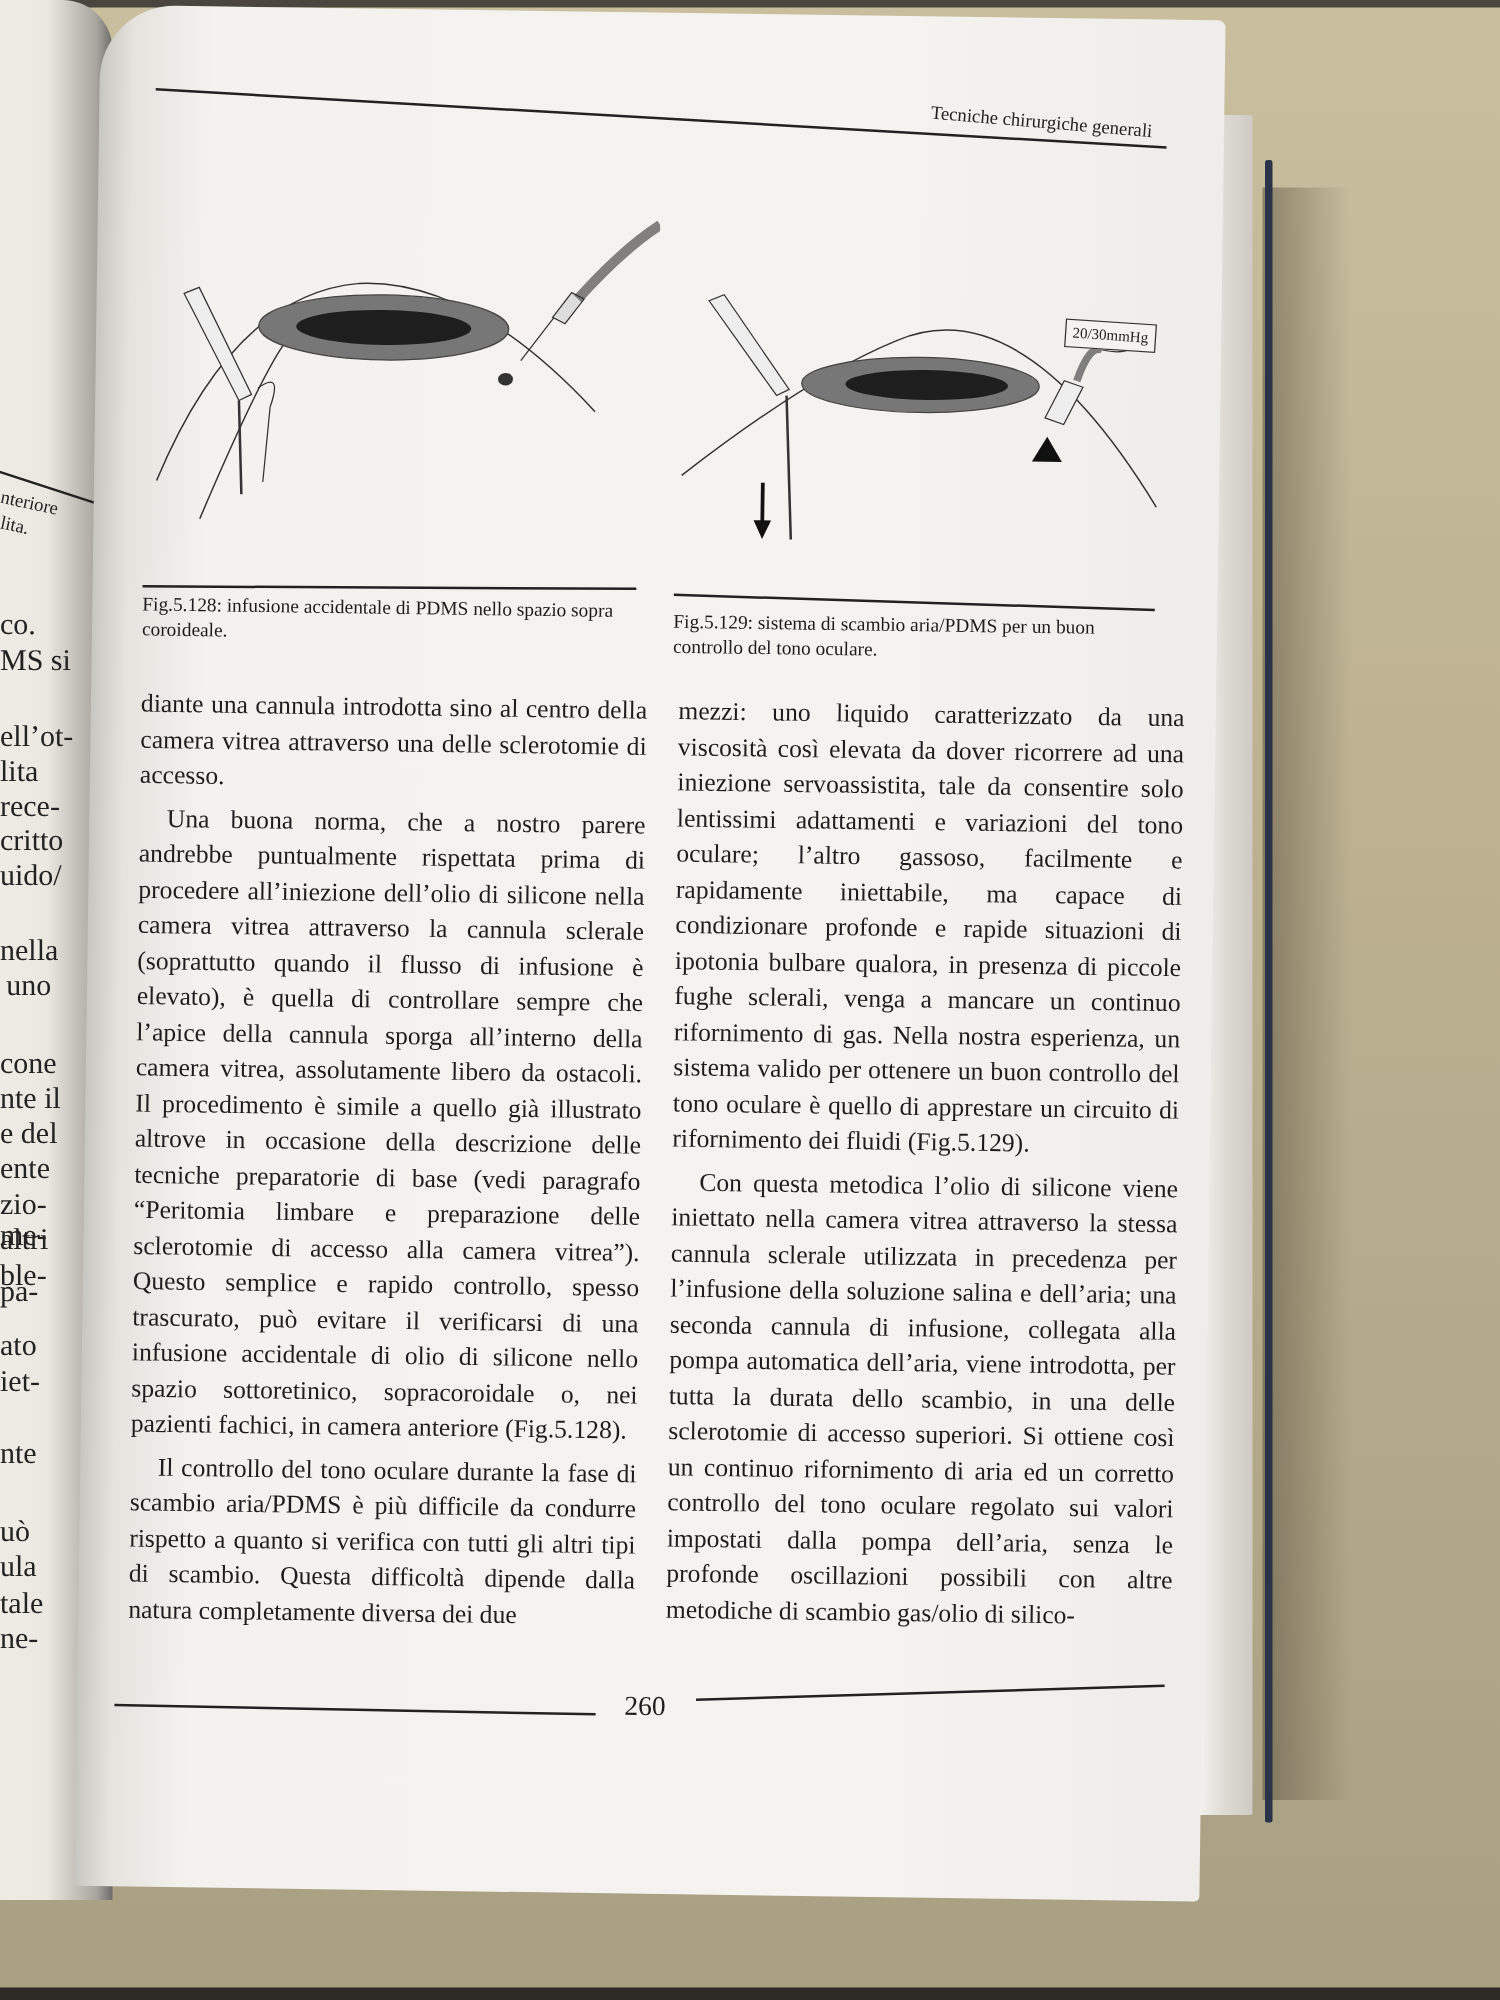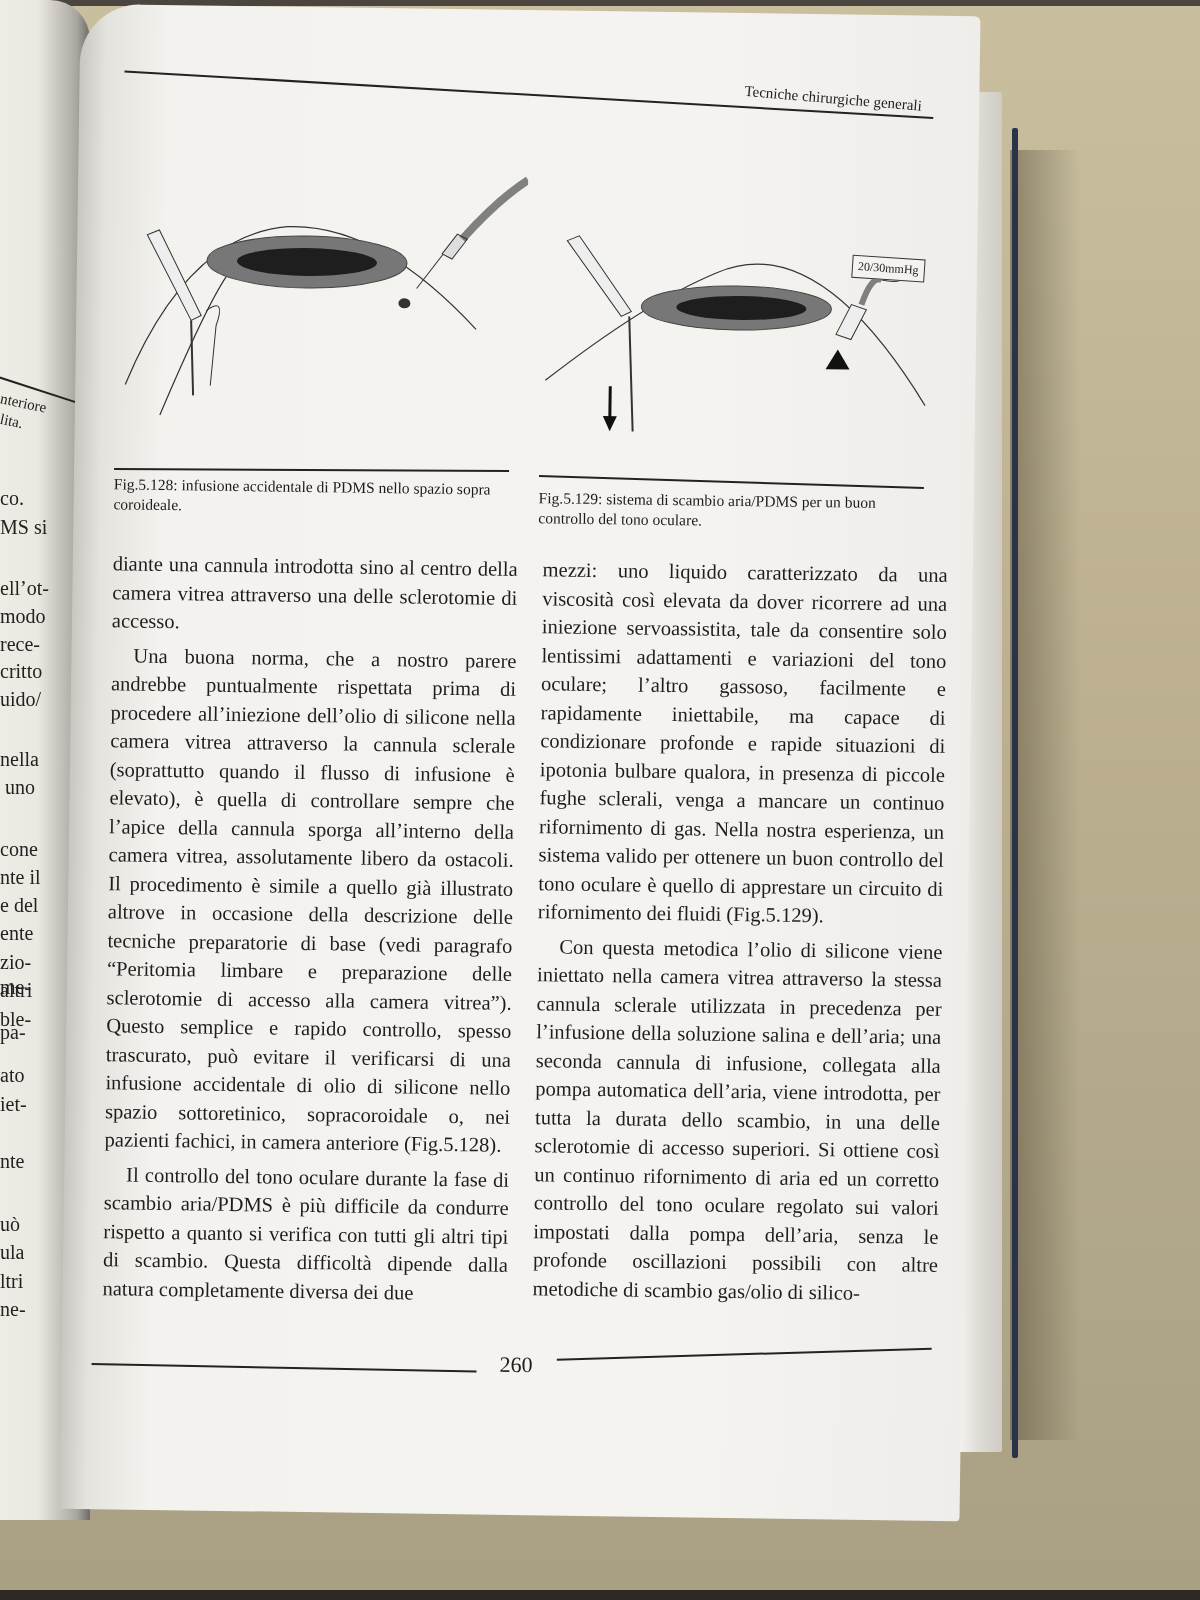--- a/index.html
+++ b/index.html
@@ -23,21 +23,21 @@
     position: absolute; left: 0; top: 1590px; width: 1200px; height: 10px; background: #2d2a26;
   }
   
   .left-page {
     position: absolute; left: -40px; top: 0; width: 130px; height: 1520px;
     background: linear-gradient(90deg, #f1efe9 0%, #ebe8e1 60%, #a9a6a0 90%, #6d6b68 100%);
     border-radius: 0 40px 0 0;
     overflow: hidden;
   }
   .left-page .frag {
-    position: absolute; left: 40px; font-size: 20px; color: #222; white-space: nowrap;
+    position: absolute; left: 40px; font-size: 24px; color: #222; white-space: nowrap;
   }
   .left-page .rule {
     position: absolute; left: 30px; top: 388px; width: 90px; height: 2px; background: #222;
     transform: rotate(18deg);
   }
   
   .page-edges {
     position: absolute; left: 930px; top: 92px; width: 72px; height: 1360px;
     background: linear-gradient(90deg, #e9e7e2, #f4f3ef 40%, #dddad4 70%, #cfcbc4);
     border-radius: 2px;
@@ -94,41 +94,41 @@
 <div class="shadow-right"></div>
 <div class="bottom-strip"></div>
 
 <div class="left-page">
   <div class="rule"></div>
   <span class="frag" style="top:395px;font-size:15px;transform:rotate(12deg)">nteriore</span>
   <span class="frag" style="top:413px;font-size:15px;transform:rotate(12deg)">lita.</span>
   <span class="frag" style="top:487px">co.</span>
   <span class="frag" style="top:516px">MS si</span>
   <span class="frag" style="top:577px">ell’ot-</span>
-  <span class="frag" style="top:605px">modo</span>
+  <span class="frag" style="top:605px">lita</span>
   <span class="frag" style="top:633px">rece-</span>
   <span class="frag" style="top:660px">critto</span>
   <span class="frag" style="top:688px">uido/</span>
   <span class="frag" style="top:748px">nella</span>
   <span class="frag" style="top:776px;left:45px">uno</span>
   <span class="frag" style="top:838px">cone</span>
   <span class="frag" style="top:866px">nte il</span>
   <span class="frag" style="top:894px">e del</span>
   <span class="frag" style="top:922px">ente</span>
   <span class="frag" style="top:951px">zio-</span>
   <span class="frag" style="top:979px">altri</span>
   <span class="frag" style="top:1008px">ble-</span>
   <span class="frag" style="top:976px">me-</span>
   <span class="frag" style="top:1021px">pa-</span>
   <span class="frag" style="top:1093px">iet-</span>
   <span class="frag" style="top:1064px">ato</span>
   <span class="frag" style="top:1150px">nte</span>
   <span class="frag" style="top:1213px">uò</span>
   <span class="frag" style="top:1241px">ula</span>
-  <span class="frag" style="top:1270px">ltri</span>
+  <span class="frag" style="top:1270px">tale</span>
   <span class="frag" style="top:1298px">ne-</span>
 </div>
 
 <div class="page-edges"></div>
 <div class="cover-edge"></div>
 
 <div class="page">
   <div class="header-rule"></div>
   <div class="running-head">Tecniche chirurgiche generali</div>
 

